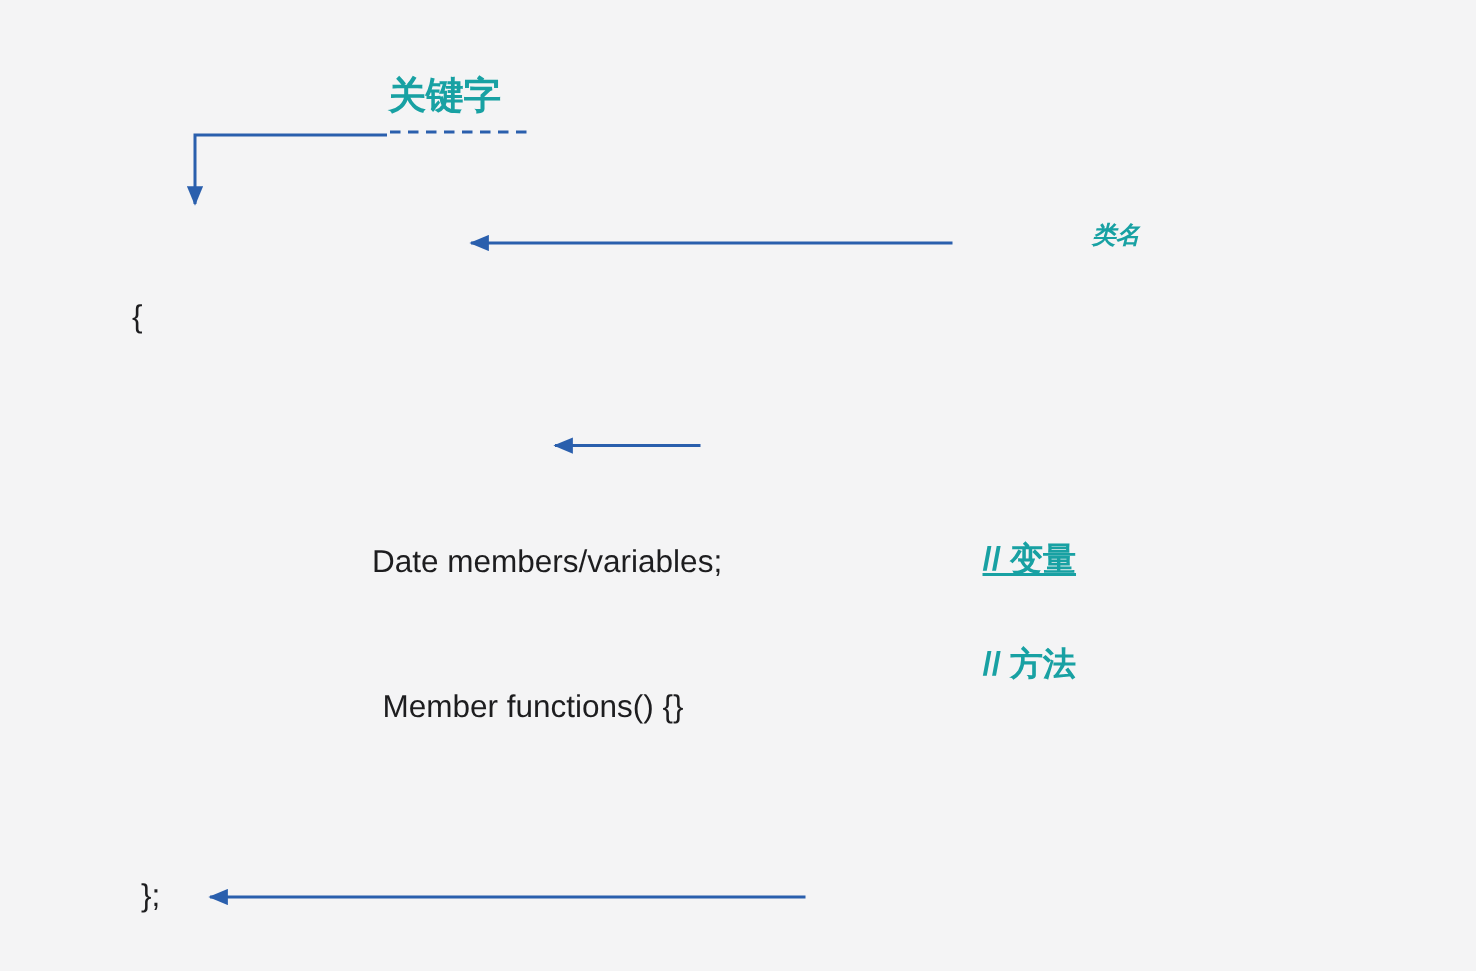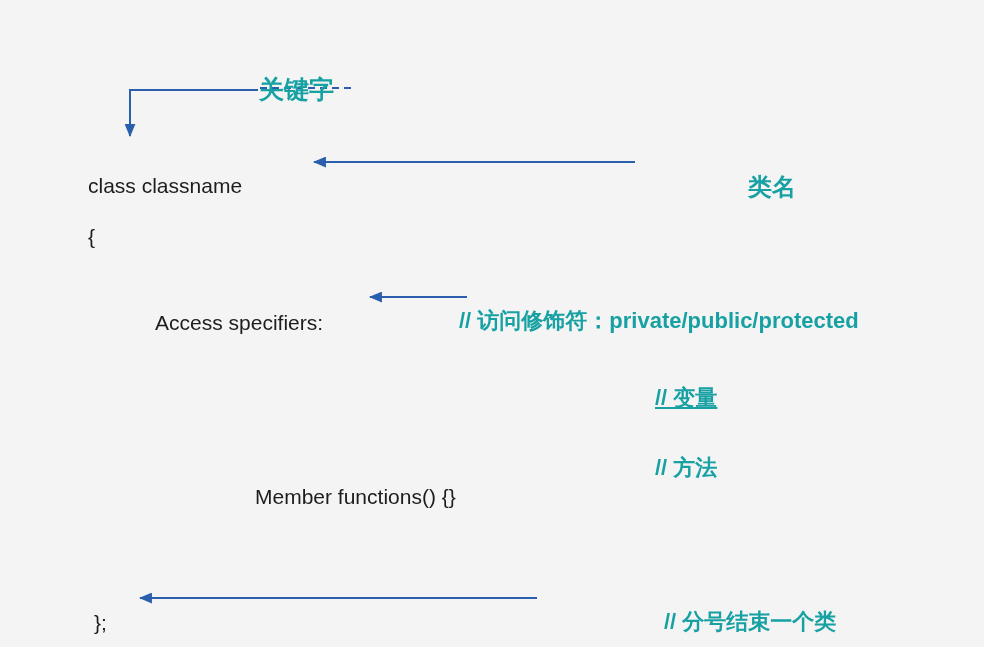--- a/index.html
+++ b/index.html
@@ -9,21 +9,21 @@
     --code-text:#1d1d1f;
   }
   html,body{margin:0;padding:0;background:var(--background);}
   .stage{
     position:relative;
     width:984px;height:647px;
     background:var(--background);
     overflow:hidden;
     font-family:"Liberation Sans","DejaVu Sans",sans-serif;
   }
-  .stage span{position:absolute;white-space:nowrap;line-height:1;margin-top:25px;}
+  .stage span{position:absolute;white-space:nowrap;line-height:1;}
   .code{
     color:var(--code-text);
     font-size:21px;
     font-weight:400;
   }
   .teal{
     color:var(--annotation-teal);
     font-weight:700;
   }
   .teal.small{font-size:22px;}
@@ -49,30 +49,27 @@
 
     <line x1="635" y1="162" x2="314" y2="162" marker-end="url(#ah)"></line>
 
     <line x1="467" y1="297" x2="370" y2="297" marker-end="url(#ah)"></line>
 
     <line x1="537" y1="598" x2="140" y2="598" marker-end="url(#ah)"></line>
   </svg>
 
   <span class="teal big" style="left:259px;top:52px;">关键字</span>
 
-  <span class="code" style="left:88px;top:150px;">class classname</span>
 
-  <span class="teal big" style="left:748px;top:150px;font-size:24px;">类名</span>
+  <span class="teal big" style="left:728px;top:150px;font-size:16px;font-style:italic;">类名</span>
 
   <span class="code" style="left:88px;top:201px;">{</span>
 
-  <span class="code" style="left:155px;top:287px;">Access specifiers:</span>
-  <span class="teal small" style="left:459px;top:285px;">// 访问修饰符：private/public/protected</span>
 
+  <span class="code" style="left:248px;top:364px;">Date members/variables;</span>
   <span class="teal small" style="left:655px;top:362px;text-decoration:underline;">// 变量</span>
 
   <span class="code" style="left:255px;top:461px;">Member functions() {}</span>
   <span class="teal small" style="left:655px;top:432px;">// 方法</span>
 
   <span class="code" style="left:94px;top:587px;">};</span>
-  <span class="teal small" style="left:664px;top:586px;">// 分号结束一个类</span>
 
 </div>
 
 </body></html>

